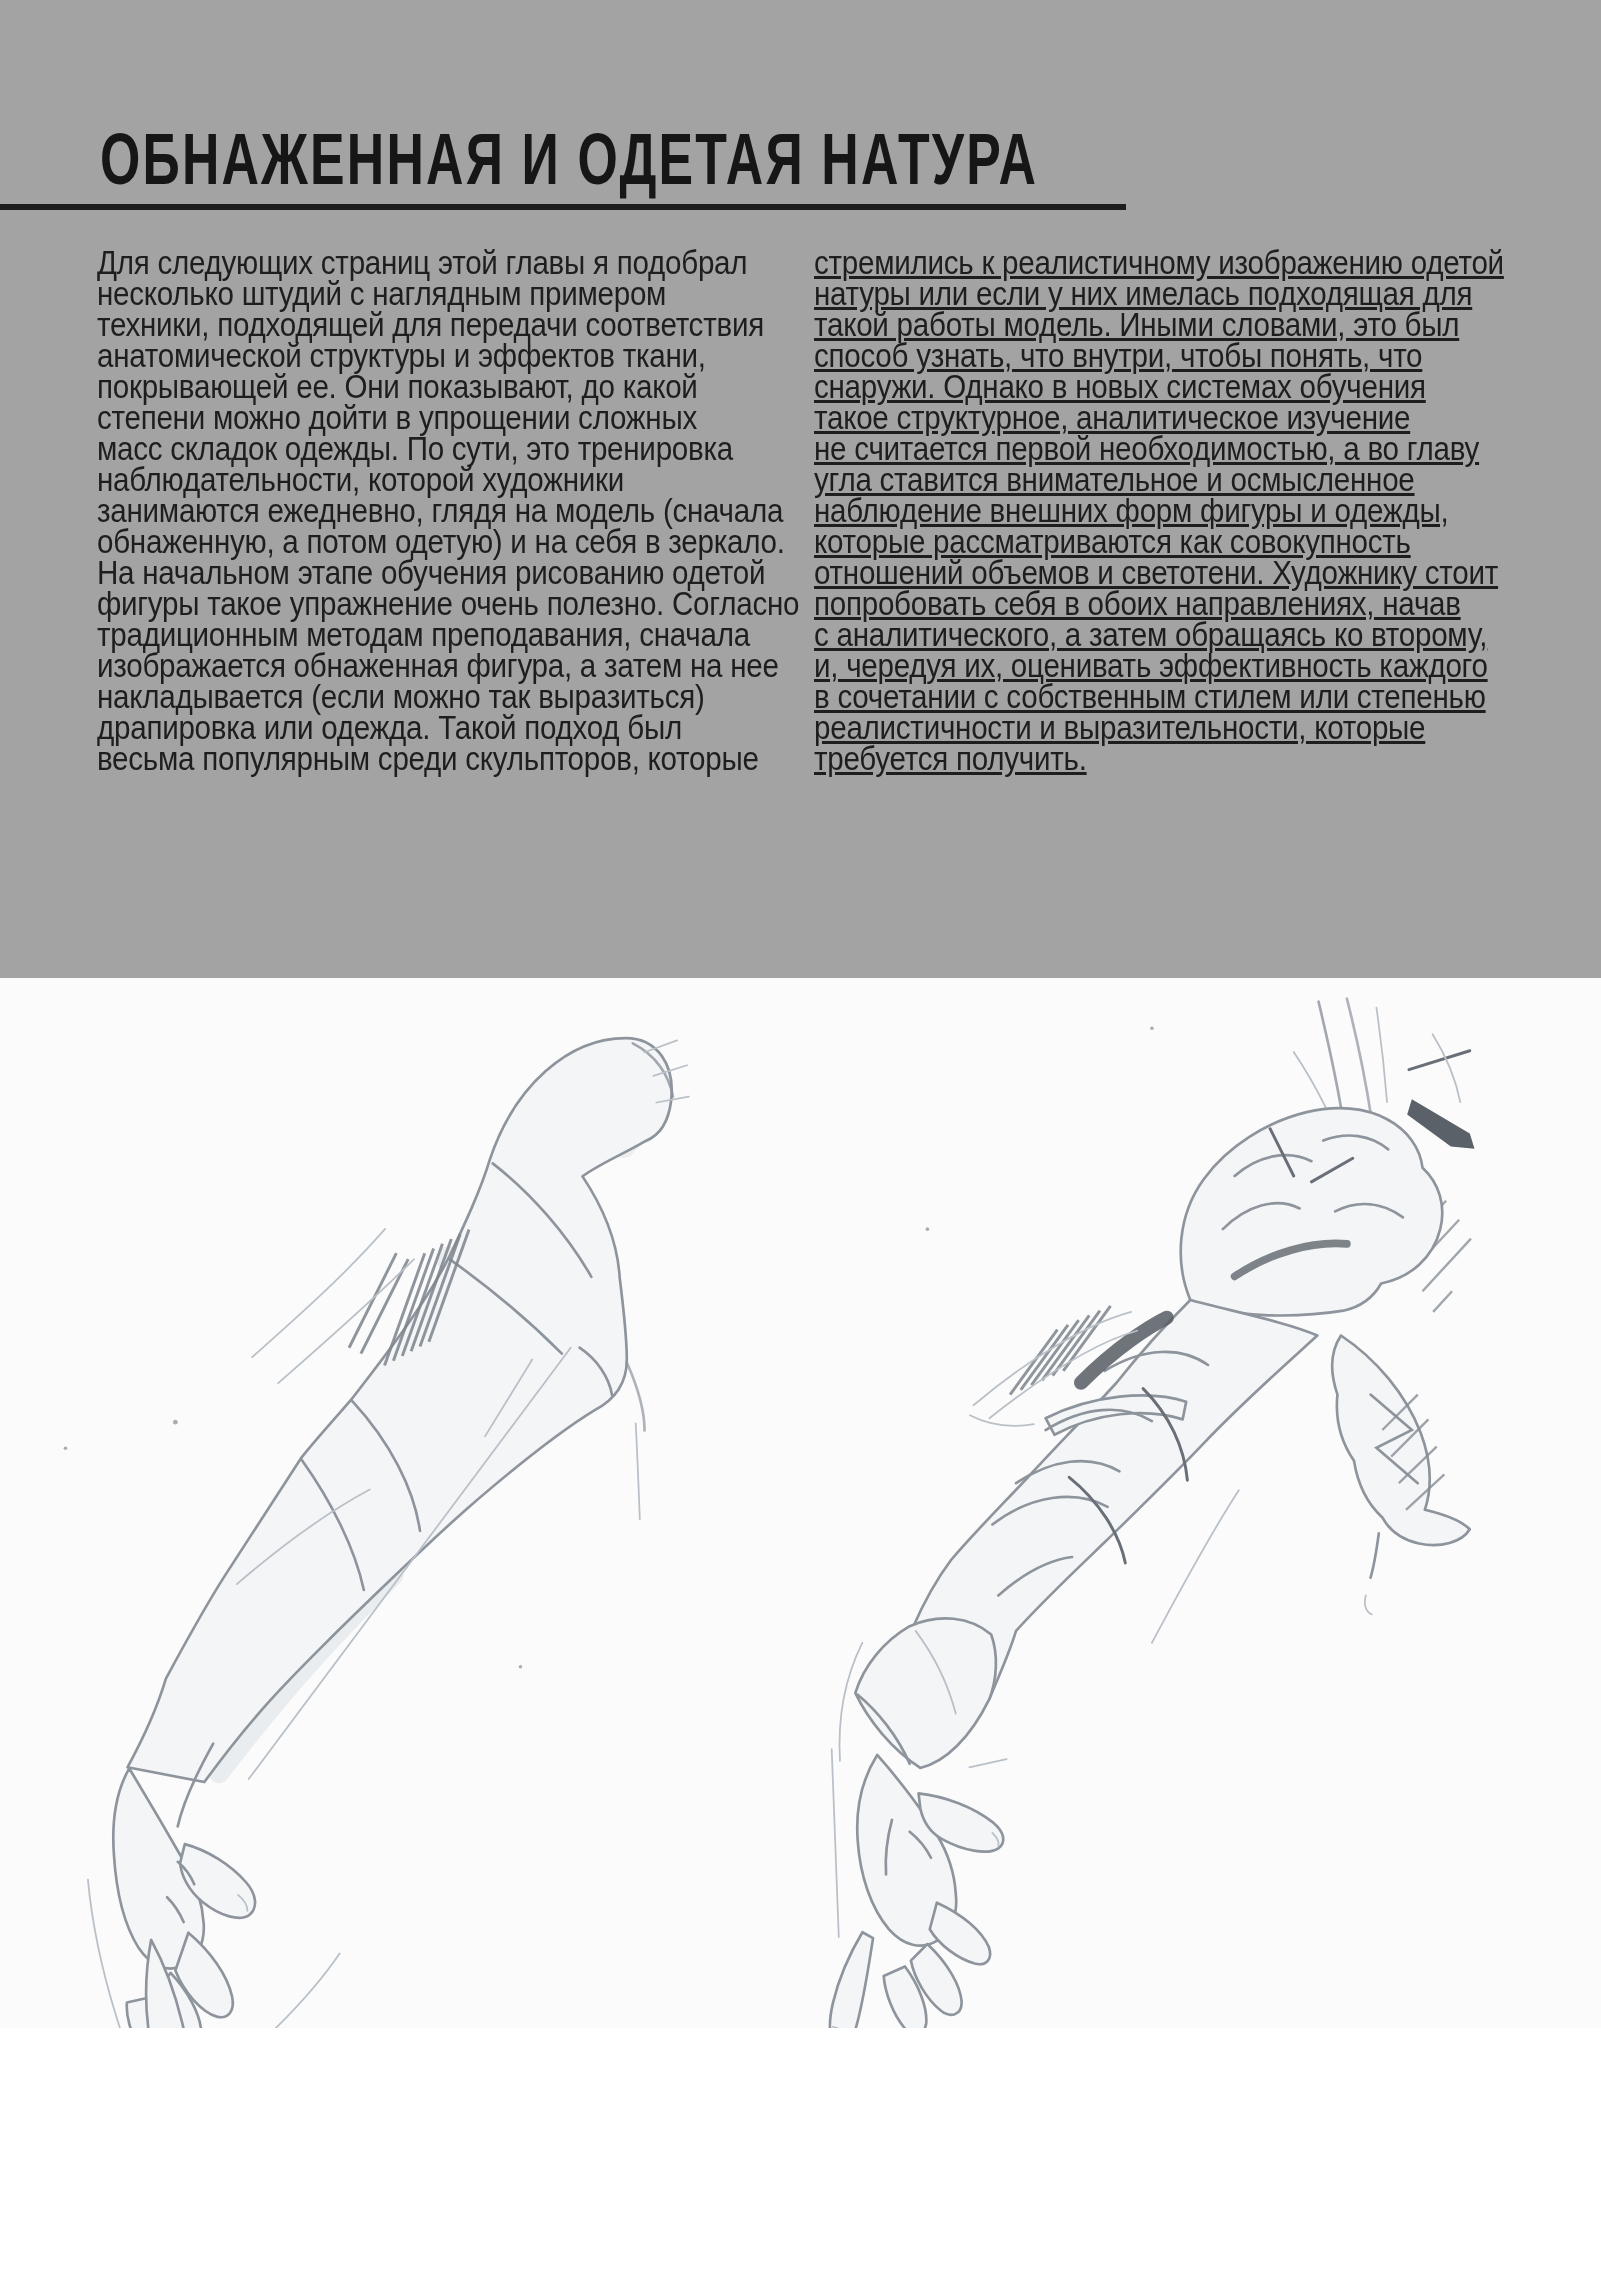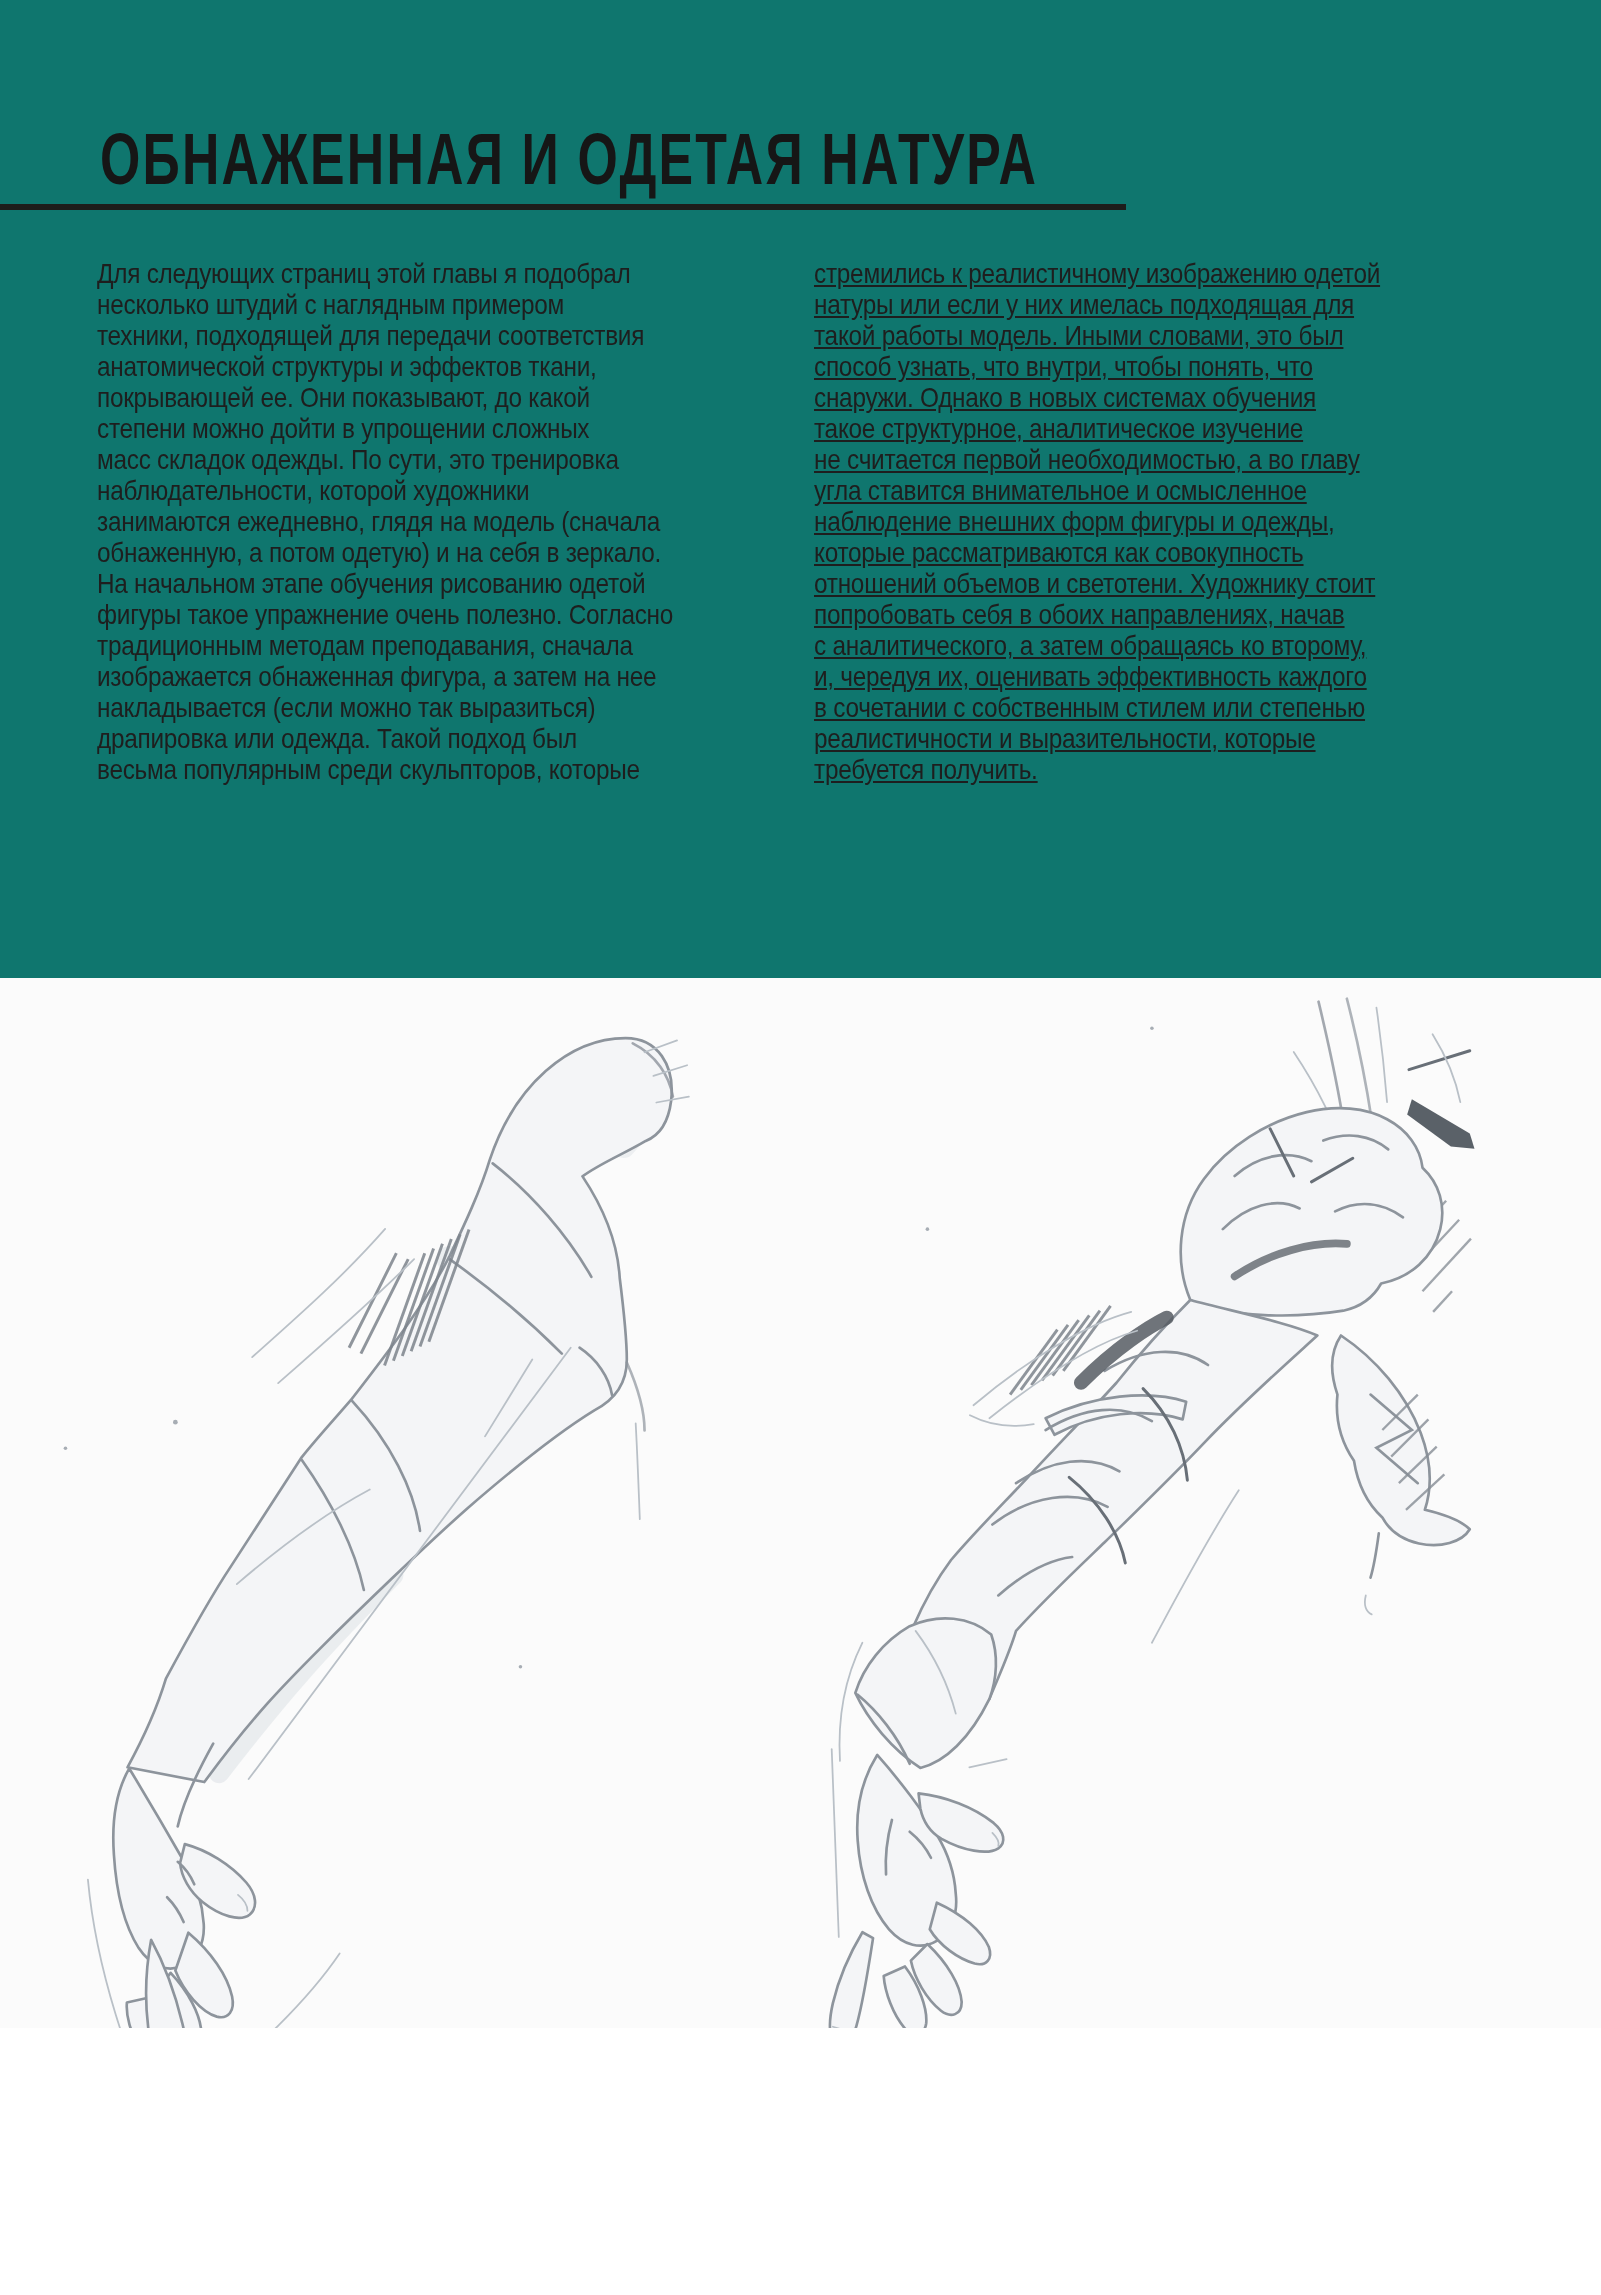--- a/index.html
+++ b/index.html
@@ -1,23 +1,23 @@
 <!DOCTYPE html>
 <html style="font-size:9.5px"><head>
 <meta charset="utf-8">
 <style>
   html,body{margin:0;padding:0;background:#ffffff;}
-  .page{position:relative;width:1602px;height:2028px;background:#0f766e;overflow:hidden;
+  .page{position:relative;width:1602px;height:2028px;background:#a3a3a3;overflow:hidden;
         font-family:"Liberation Sans",sans-serif;color:#1d1d1d;}
   .scan-tint{position:absolute;left:0;top:978px;width:1602px;height:1318px;background:#fbfbfb;}
   .title{position:absolute;left:100px;top:123px;margin:0;font-size:72px;line-height:72px;
          font-weight:700;letter-spacing:3px;color:#161616;white-space:nowrap;
          transform:scaleX(0.72);transform-origin:left top;}
   .title-rule{position:absolute;left:0;top:204px;width:1126px;height:5.9px;background:#1d1d1b;}
-  .col{position:absolute;top:258px;width:715px;font-size:28px;line-height:31px;color:#1e1e1e;}
+  .col{position:absolute;top:247px;width:715px;font-size:34px;line-height:31px;color:#1e1e1e;}
   .col-left{left:97px;}
   .col-right{left:814px;text-decoration:underline;}
   .tline{white-space:nowrap;letter-spacing:-0.3px;transform:scaleX(0.87);transform-origin:left top;}
   figure{margin:0;padding:0;}
   .fig{position:absolute;}
   .fig-left{left:29.5px;top:999px;width:780px;height:1182px;}
   .fig-right{left:821px;top:981px;width:780px;height:1158px;}
   .fig svg{width:100%;height:100%;display:block;}
   .pagenum{position:absolute;left:95px;top:2193px;font-size:38px;line-height:38px;font-weight:700;
            letter-spacing:0.6px;color:#1b1b1b;transform:scaleX(0.85);transform-origin:left top;}

